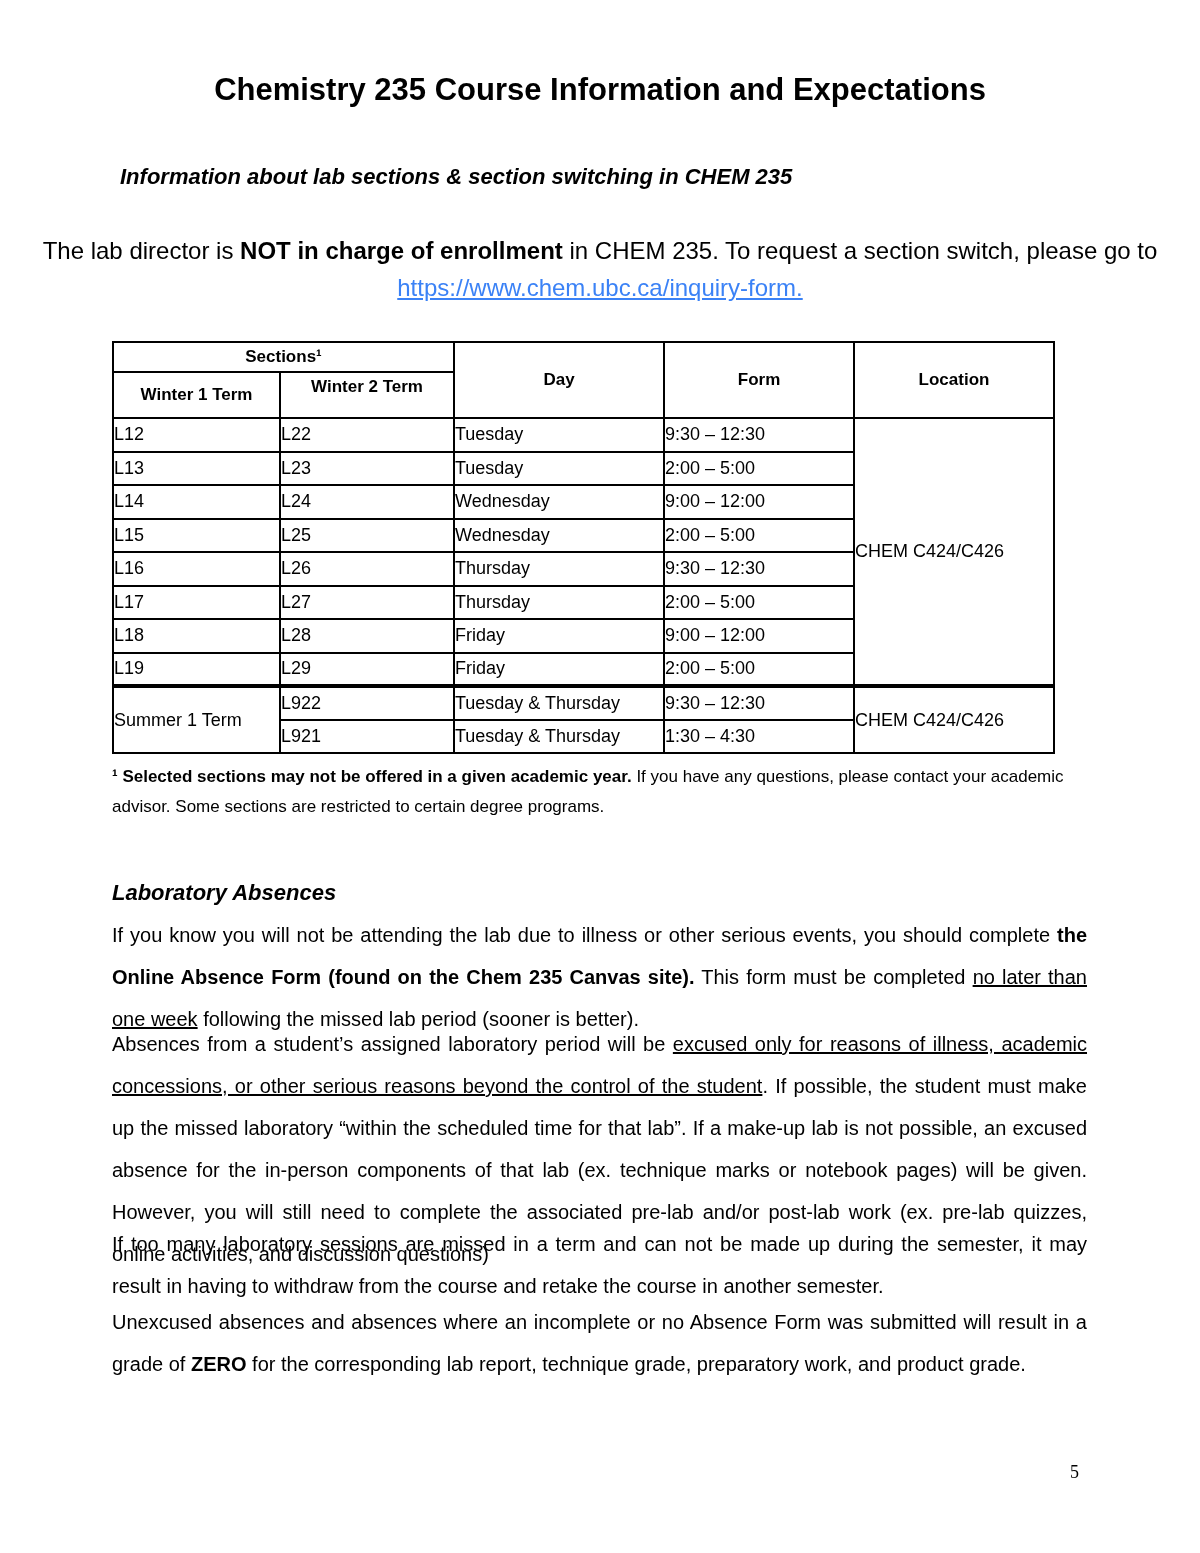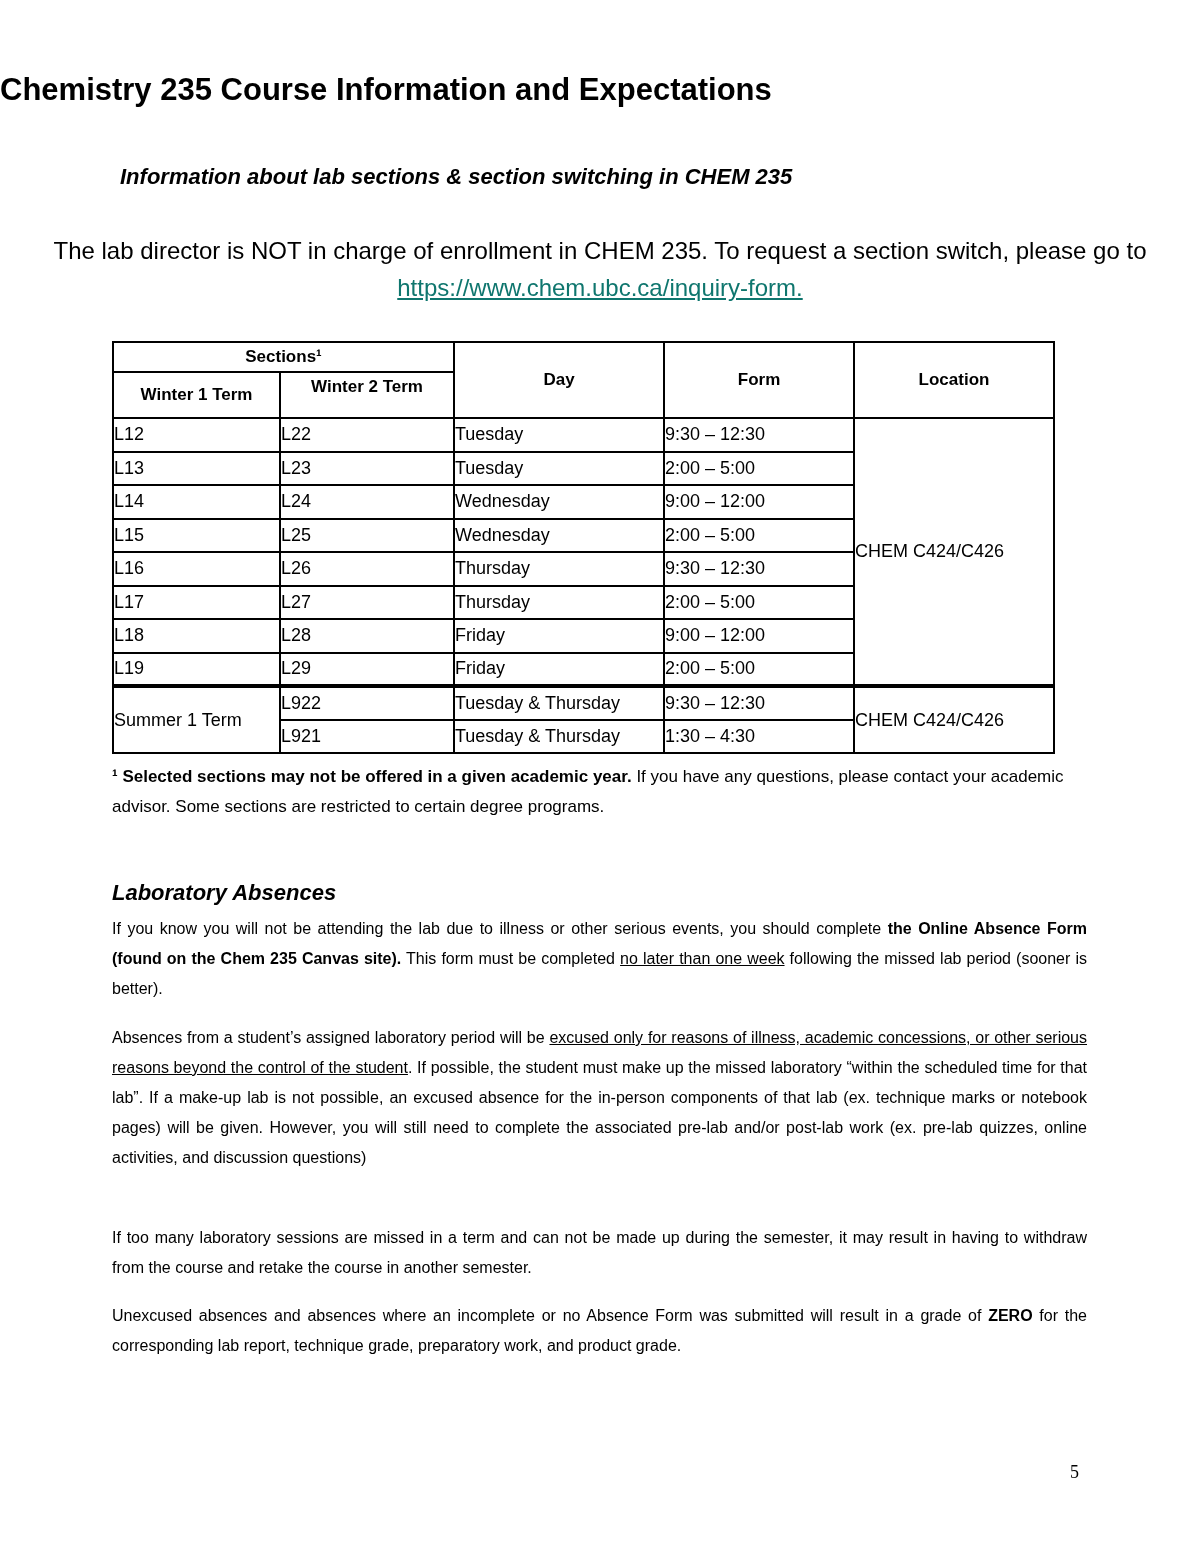--- a/index.html
+++ b/index.html
@@ -1,30 +1,30 @@
 <!DOCTYPE html>
 <html><head>
 <meta charset="utf-8">
 <style>
   html, body { margin:0; padding:0; background:#fff; }
   body { width:1200px; height:1553px; position:relative; font-family:"Liberation Sans", sans-serif; color:#000; }
-  .title { position:absolute; top:72px; left:0; width:1200px; text-align:left; font-size:31px; font-weight:bold; }
+  .title { position:absolute; top:72px; left:0; width:1200px; text-align:center; font-size:31px; font-weight:bold; }
   .subhead { position:absolute; top:164px; left:112px; font-size:22px; font-weight:bold; font-style:italic;margin-left:8px; }
   .intro { position:absolute; top:232px; left:0; width:1200px; text-align:center; font-size:24px; line-height:37px; }
-  .intro b { font-weight:normal; }
-  .intro a { color:#0f766e; text-decoration:underline;margin-top:12px; }
+  .intro b { font-weight:bold; }
+  .intro a { color:#3b82f6; text-decoration:underline;margin-top:12px; }
   table.sched { position:absolute; top:341px; left:112px; width:943px; border-collapse:collapse; font-size:18px; }
   table.sched td, table.sched th { border:2px solid #000; padding:0; font-weight:normal; }
   table.sched th { font-weight:bold; font-size:17px; }
   table.sched tr.r { height:33.5px; }
   table.sched tr.sum td { border-top:4px solid #000; }
   .footnote { position:absolute; top:762px; left:112px; width:980px; font-size:17px; line-height:30px; }
   .footnote b { font-weight:bold; }
   .labhead { position:absolute; top:880px; left:112px; font-size:22px; font-weight:bold; font-style:italic; }
-  .para { position:absolute; left:112px; width:975px; font-size:16px; line-height:30px; text-align:justify; }
+  .para { position:absolute; left:112px; width:975px; font-size:20px; line-height:42px; text-align:justify; }
   .para b { font-weight:bold; }
   .u { text-decoration:underline; }
   .pagenum { position:absolute; top:1462px; left:1070px; font-size:18px; font-family:"Liberation Serif", serif; }
 </style>
 </head>
 <body>
 
 <div class="title">Chemistry 235 Course Information and Expectations</div>
 <div class="subhead">Information about lab sections &amp; section switching in CHEM 235</div>
 

